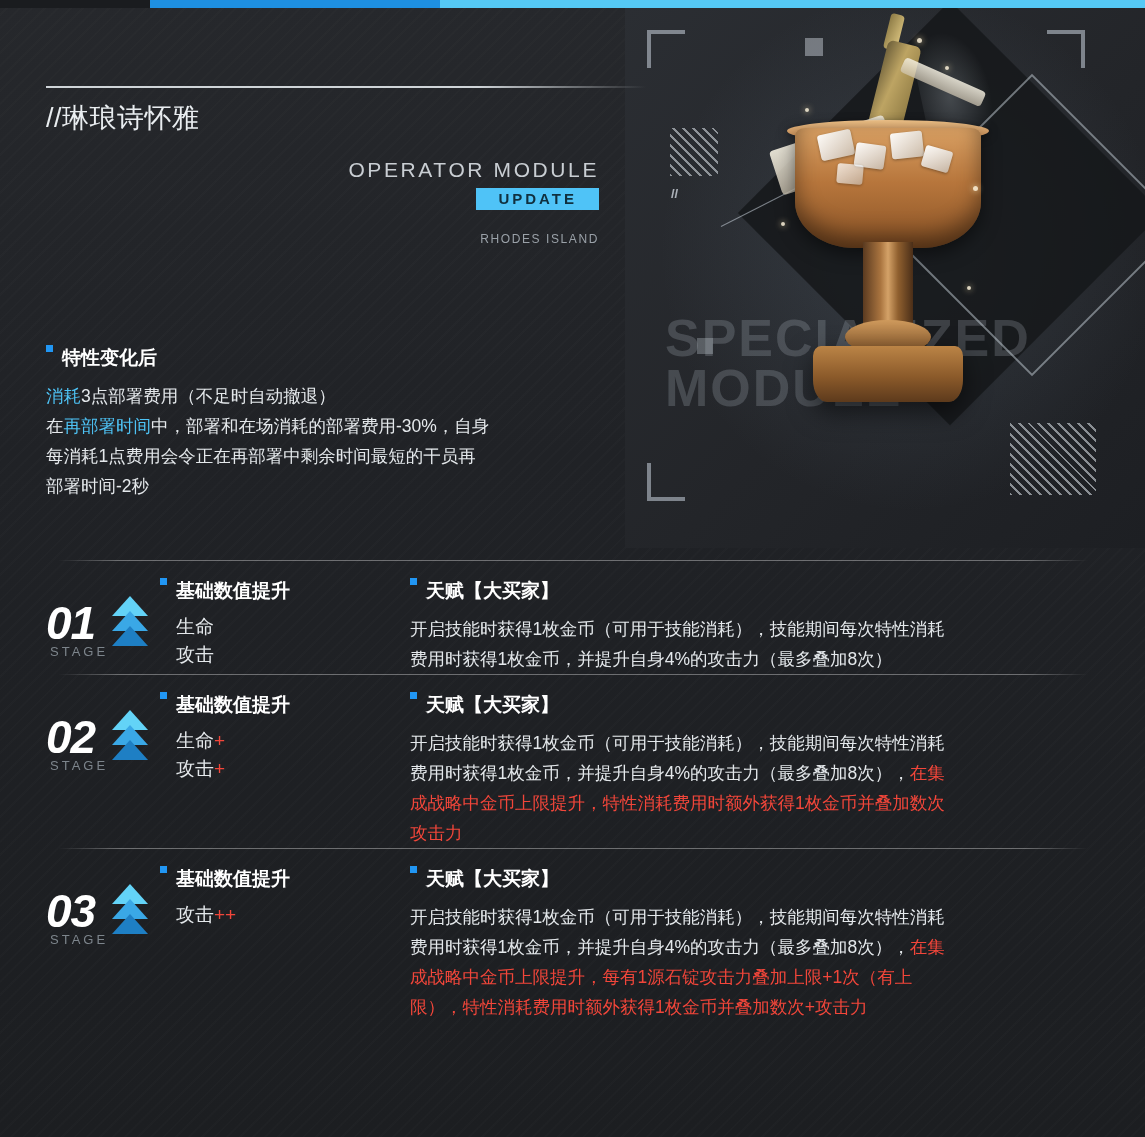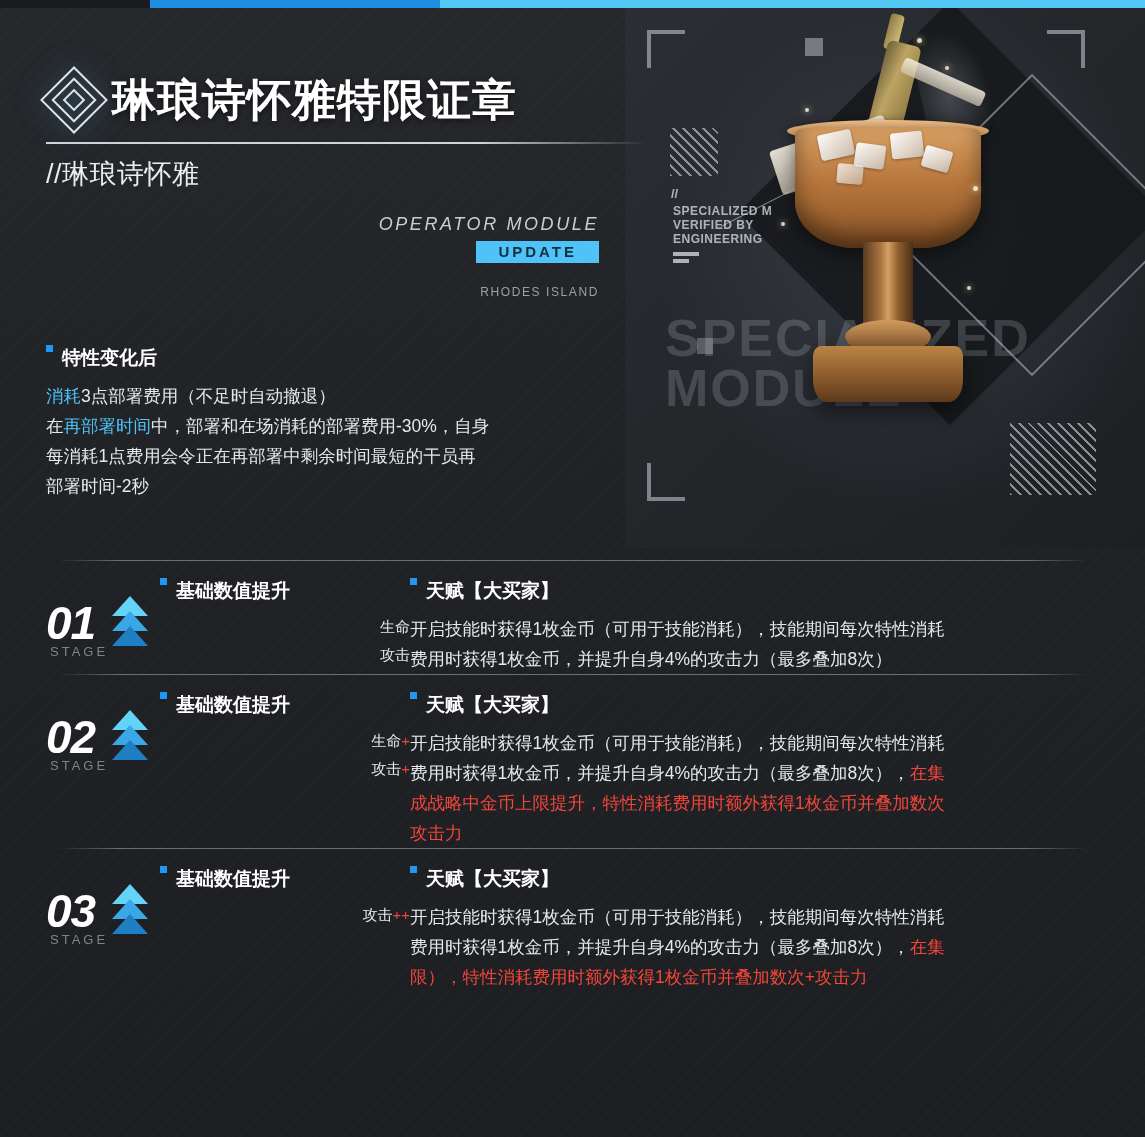--- a/index.html
+++ b/index.html
@@ -94,24 +94,23 @@
     color: #e9edf0;
     font-weight: normal;
     letter-spacing: 0.5px;
   }
   .module-block {
     margin-top: 22px;
     width: 553px;
     text-align: right;
   }
   .module-label {
-    font-size: 18px;
+    font-size: 21px;
     letter-spacing: 2.6px;
     color: #c9ced3;
-    font-style: italic;
   }
   .module-update {
     display: inline-block;
     margin-top: 6px;
     background: #4fc3f7;
     color: #10303f;
     font-size: 15px;
     letter-spacing: 3px;
     font-weight: bold;
     padding: 2px 22px 3px 22px;
@@ -247,25 +246,24 @@
   }
   .col-head .sq {
     width: 7px;
     height: 7px;
     background: #2196f3;
     margin-right: 9px;
     flex: 0 0 7px;
   }
   .stat-line {
     margin-top: 9px;
-    font-size: 15px;
+    font-size: 19px;
     color: #e4e8eb;
     line-height: 28px;
     padding-left: 16px;
-    text-align: right;
   }
   .talent-body {
     margin-top: 10px;
     font-size: 17.5px;
     line-height: 30px;
     color: #e4e8eb;
   }
 
   
   .art {
@@ -512,29 +510,20 @@
     <div class="diamond-outline"></div>
     <div class="corner tl"></div>
     <div class="corner tr"></div>
     <div class="corner bl"></div>
     <div class="hatch h1"></div>
     <div class="hatch h2"></div>
     <div class="sq-grey sq1"></div>
     <div class="sq-grey sq2"></div>
 
     <div class="slash">//</div>
-    <div class="spec-text">
-      <span>SPECIALIZED M</span><br>
-      <span>VERIFIED BY</span><br>
-      <span>ENGINEERING</span>
-      <span class="bars">
-        <span class="bar"></span>
-        <span class="bar short"></span>
-      </span>
-    </div>
 
     <div class="watermark"><span>SPECIALIZED</span>
 <span>MODULE</span></div>
 
     <div class="leader-line"></div>
 
     <div class="trophy">
       <div class="smoke"></div>
       <div class="bottle-neck"></div>
       <div class="bottle"></div>
@@ -553,28 +542,20 @@
       <div class="sparkle" style="left:150px;top:2px;width:5px;height:5px;"></div>
       <div class="sparkle" style="left:178px;top:30px;width:4px;height:4px;"></div>
       <div class="sparkle" style="left:38px;top:72px;width:4px;height:4px;"></div>
       <div class="sparkle" style="left:206px;top:150px;width:5px;height:5px;"></div>
       <div class="sparkle" style="left:14px;top:186px;width:4px;height:4px;"></div>
       <div class="sparkle" style="left:200px;top:250px;width:4px;height:4px;"></div>
     </div>
   </div>
 
   <div class="header">
-    <div class="title-row">
-      <div class="emblem">
-        <div class="d1"></div>
-        <div class="d2"></div>
-        <div class="d3"></div>
-      </div>
-      <div class="title-main">琳琅诗怀雅特限证章</div>
-    </div>
     <div class="title-rule"></div>
     <div class="subtitle">//琳琅诗怀雅</div>
 
     <div class="module-block">
       <div class="module-label">OPERATOR MODULE</div>
       <div class="module-update">UPDATE</div>
       <div class="rhodes">RHODES ISLAND</div>
     </div>
   </div>
 
@@ -684,20 +665,21 @@
             </div>
           </div>
           <div class="stage-col-talent">
             <div class="col-head">
               <span class="sq"></span>
               <span>天赋【大买家】</span>
             </div>
             <div class="talent-body">
               <div><span>开启技能时获得1枚金币（可用于技能消耗），技能期间每次特性消耗</span></div>
               <div><span>费用时获得1枚金币，并提升自身4%的攻击力（最多叠加8次），</span><span class="rd">在集</span></div>
+              <div><span class="rd">成战略中金币上限提升，每有1源石锭攻击力叠加上限+1次（有上</span></div>
               <div><span class="rd">限），特性消耗费用时额外获得1枚金币并叠加数次+攻击力</span></div>
             </div>
           </div>
         </div>
       </div>
     </div>
 
 </div>
 
 </body></html>

